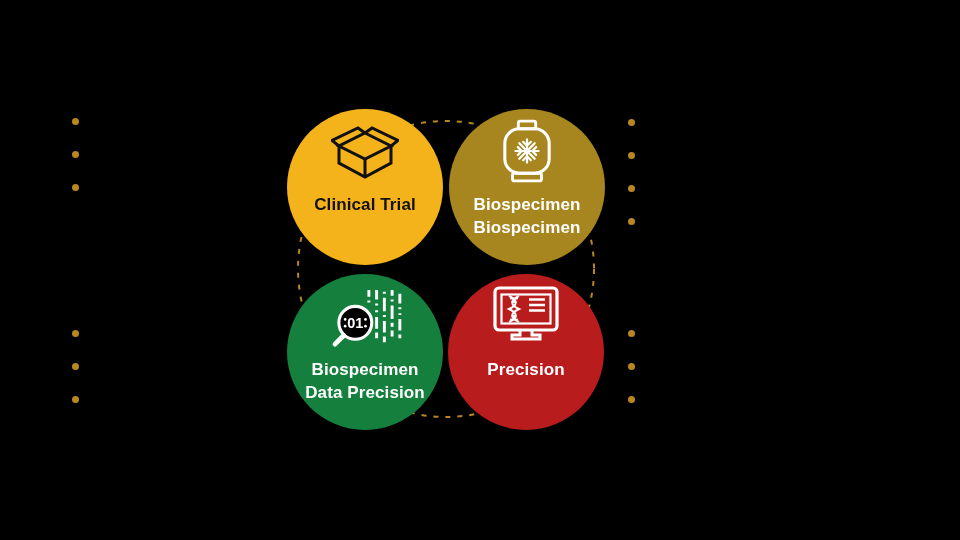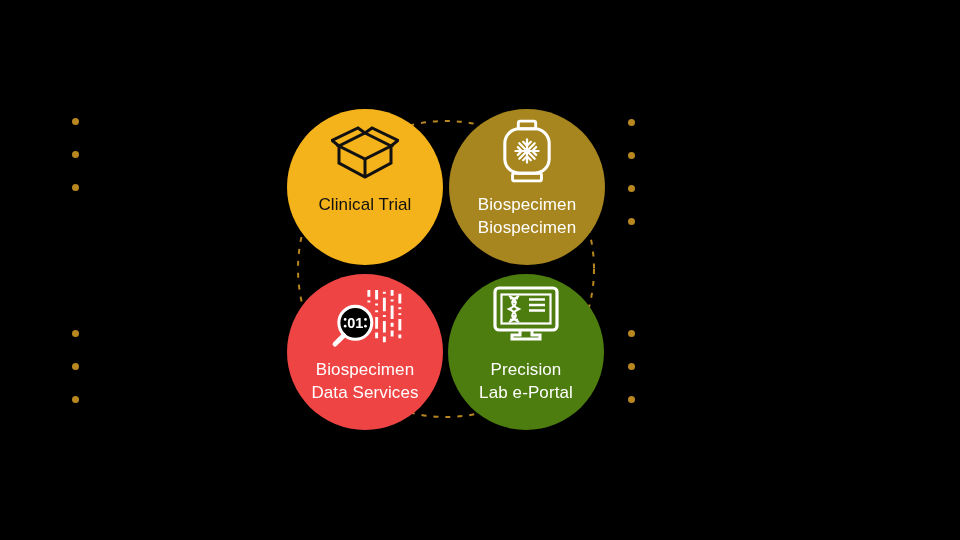--- a/index.html
+++ b/index.html
@@ -15,21 +15,21 @@
   .node-biomgmt{left:449px;top:109px;}
   .node-datasvc{left:287px;top:274px;}
   .node-portal{left:448px;top:274px;}
   .node-icon{position:absolute;left:50%;transform:translateX(-50%);}
   .node-clinical .node-icon{top:16px;}
   .node-biomgmt  .node-icon{top:10px;}
   .node-datasvc  .node-icon{top:14px;}
   .node-portal   .node-icon{top:12px;}
   .node-label{
     position:absolute;top:84px;left:0;width:100%;text-align:center;
-    font-size:17px;font-weight:normal;line-height:1.38;letter-spacing:.1px;
+    font-size:17px;font-weight:bold;line-height:1.38;letter-spacing:.1px;
   }
   .node-label span{display:block;}
   .bullet-group{position:absolute;display:flex;flex-direction:column;gap:26px;}
   .bg-left-top{left:72px;top:118px;}
   .bg-right-top{left:628px;top:119px;}
   .bg-left-bottom{left:72px;top:330px;}
   .bg-right-bottom{left:628px;top:330px;}
   .bullet-dot{width:7px;height:7px;border-radius:50%;}
 </style>
 </head>
@@ -73,65 +73,64 @@
           <path d="M37.5 29 L33.5 33 L37.5 37"></path>
         </g>
       </g>
     </svg>
     <div class="node-label" style="color: rgb(255, 255, 255);">
       <span>Biospecimen</span>
       <span>Biospecimen</span>
     </div>
   </div>
 
-  <div class="node node-datasvc" style="background: #ef4444;">
+  <div class="node node-datasvc" style="background: #15803d;">
     <svg class="node-icon" width="82" height="60" viewBox="0 0 84 62">
       <g fill="none" stroke="#FFFFFF" stroke-width="3">
         <path d="M46 2 V9 M46 13 V15"></path>
         <path d="M54 2 V12 M54 16 V18 M54 23 V25 M54 30 V42 M54 46 V52"></path>
         <path d="M62 4 V6 M62 10 V24 M62 28 V30 M62 34 V46 M62 50 V56"></path>
         <path d="M70 2 V8 M70 12 V14 M70 18 V32 M70 36 V40 M70 44 V50"></path>
         <path d="M78 6 V16 M78 20 V22 M78 26 V28 M78 32 V44 M78 48 V52"></path>
       </g>
       <circle cx="32" cy="36" r="17" fill="#000000" stroke="#FFFFFF" stroke-width="3.2"></circle>
       <path d="M20 49 L11 58" fill="none" stroke="#FFFFFF" stroke-width="5" stroke-linecap="round"></path>
       <circle cx="21.5" cy="32.5" r="1.4" fill="#FFFFFF"></circle>
       <circle cx="21.5" cy="39.5" r="1.4" fill="#FFFFFF"></circle>
       <circle cx="42.5" cy="32.5" r="1.4" fill="#FFFFFF"></circle>
       <circle cx="42.5" cy="39.5" r="1.4" fill="#FFFFFF"></circle>
       <text x="32" y="41.5" text-anchor="middle" font-size="15" font-weight="bold" fill="#FFFFFF" font-family="Liberation Sans, sans-serif">01</text>
     </svg>
     <div class="node-label" style="color: rgb(255, 255, 255);">
       <span>Biospecimen</span>
-      <span>Data Services</span>
+      <span>Data Precision</span>
     </div>
   </div>
 
-  <div class="node node-portal" style="background: #4d7c0f;">
+  <div class="node node-portal" style="background: #b91c1c;">
     <svg class="node-icon" width="66" height="58" viewBox="0 0 66 58">
       <g fill="none" stroke="#FFFFFF">
         <rect x="2" y="2" width="62" height="42" rx="4" stroke-width="3.2"></rect>
         <rect x="8.5" y="8.5" width="49" height="29" stroke-width="2.2"></rect>
         <g stroke-width="2">
           <path d="M16 10 C25 14 25 19 16 23 C25 27 25 32 16 36"></path>
           <path d="M26 10 C17 14 17 19 26 23 C17 27 17 32 26 36"></path>
         </g>
         <g stroke-width="1.8">
           <path d="M17 12.5 H25"></path>
           <path d="M18.5 16 H23.5"></path>
           <path d="M18.5 30 H23.5"></path>
           <path d="M17 33.5 H25"></path>
         </g>
         <path d="M36 13.5 H52 M36 19 H52 M36 24.5 H52" stroke-width="2.6"></path>
         <path d="M27 44 V49 H19 V53 H47 V49 H39 V44" stroke-width="3"></path>
       </g>
     </svg>
     <div class="node-label" style="color: rgb(255, 255, 255);">
       <span>Precision</span>
-      <span>Lab e-Portal</span>
     </div>
   </div>
 
   <div class="bullet-group bg-left-top">
       <div class="bullet-dot" style="background: rgb(184, 135, 31);"></div>
       <div class="bullet-dot" style="background: rgb(184, 135, 31);"></div>
       <div class="bullet-dot" style="background: rgb(184, 135, 31);"></div>
     </div>
   <div class="bullet-group bg-right-top">
       <div class="bullet-dot" style="background: rgb(184, 135, 31);"></div>

